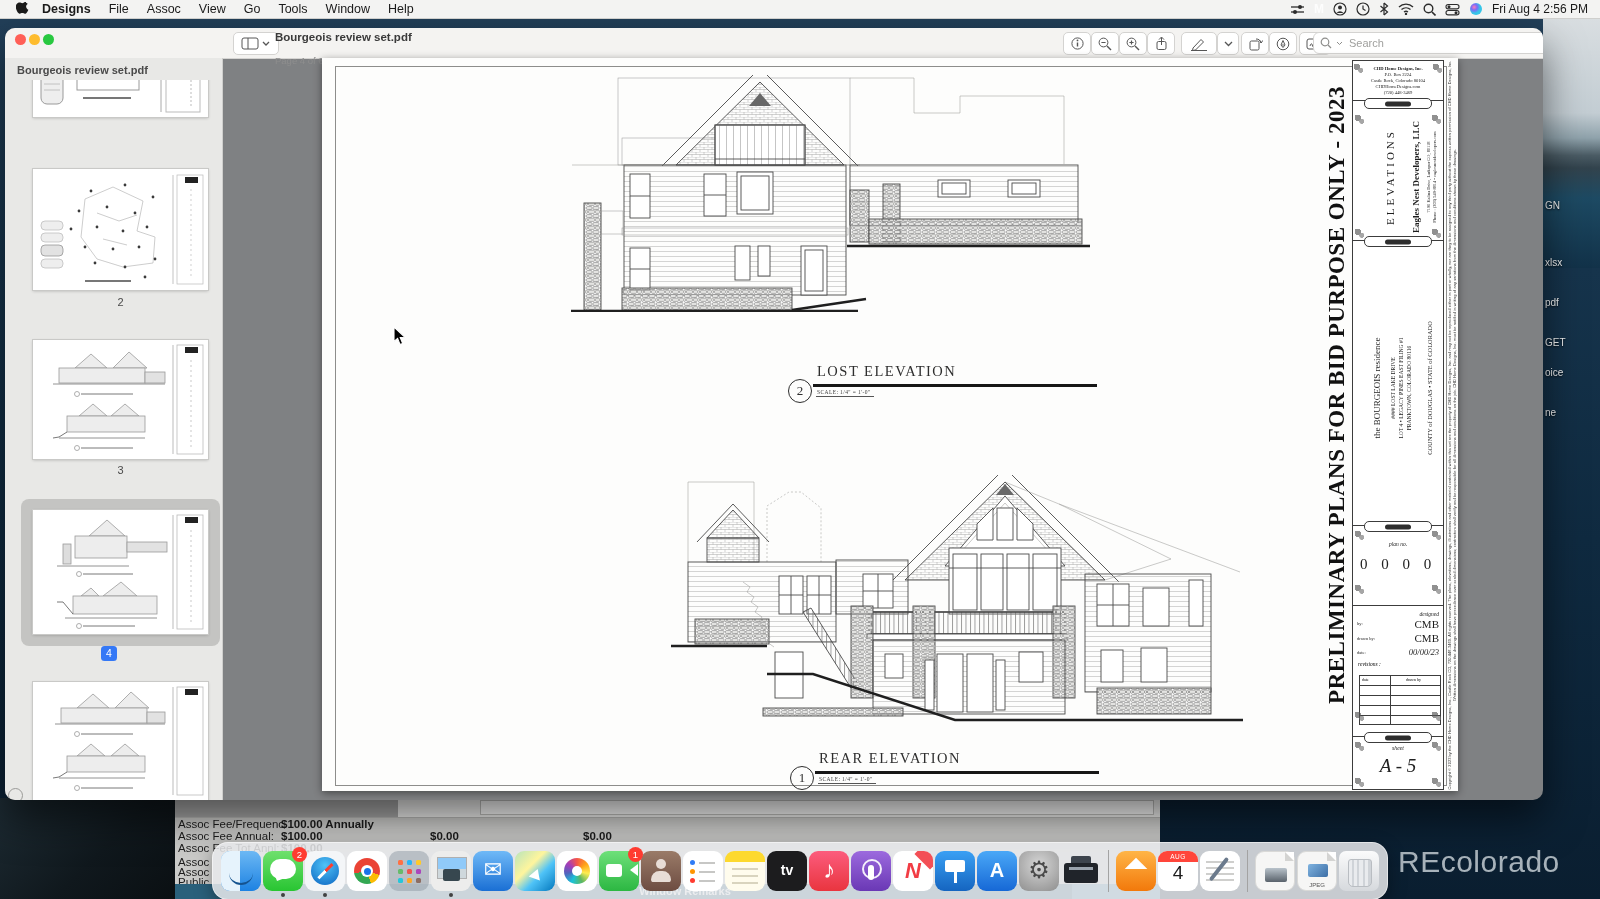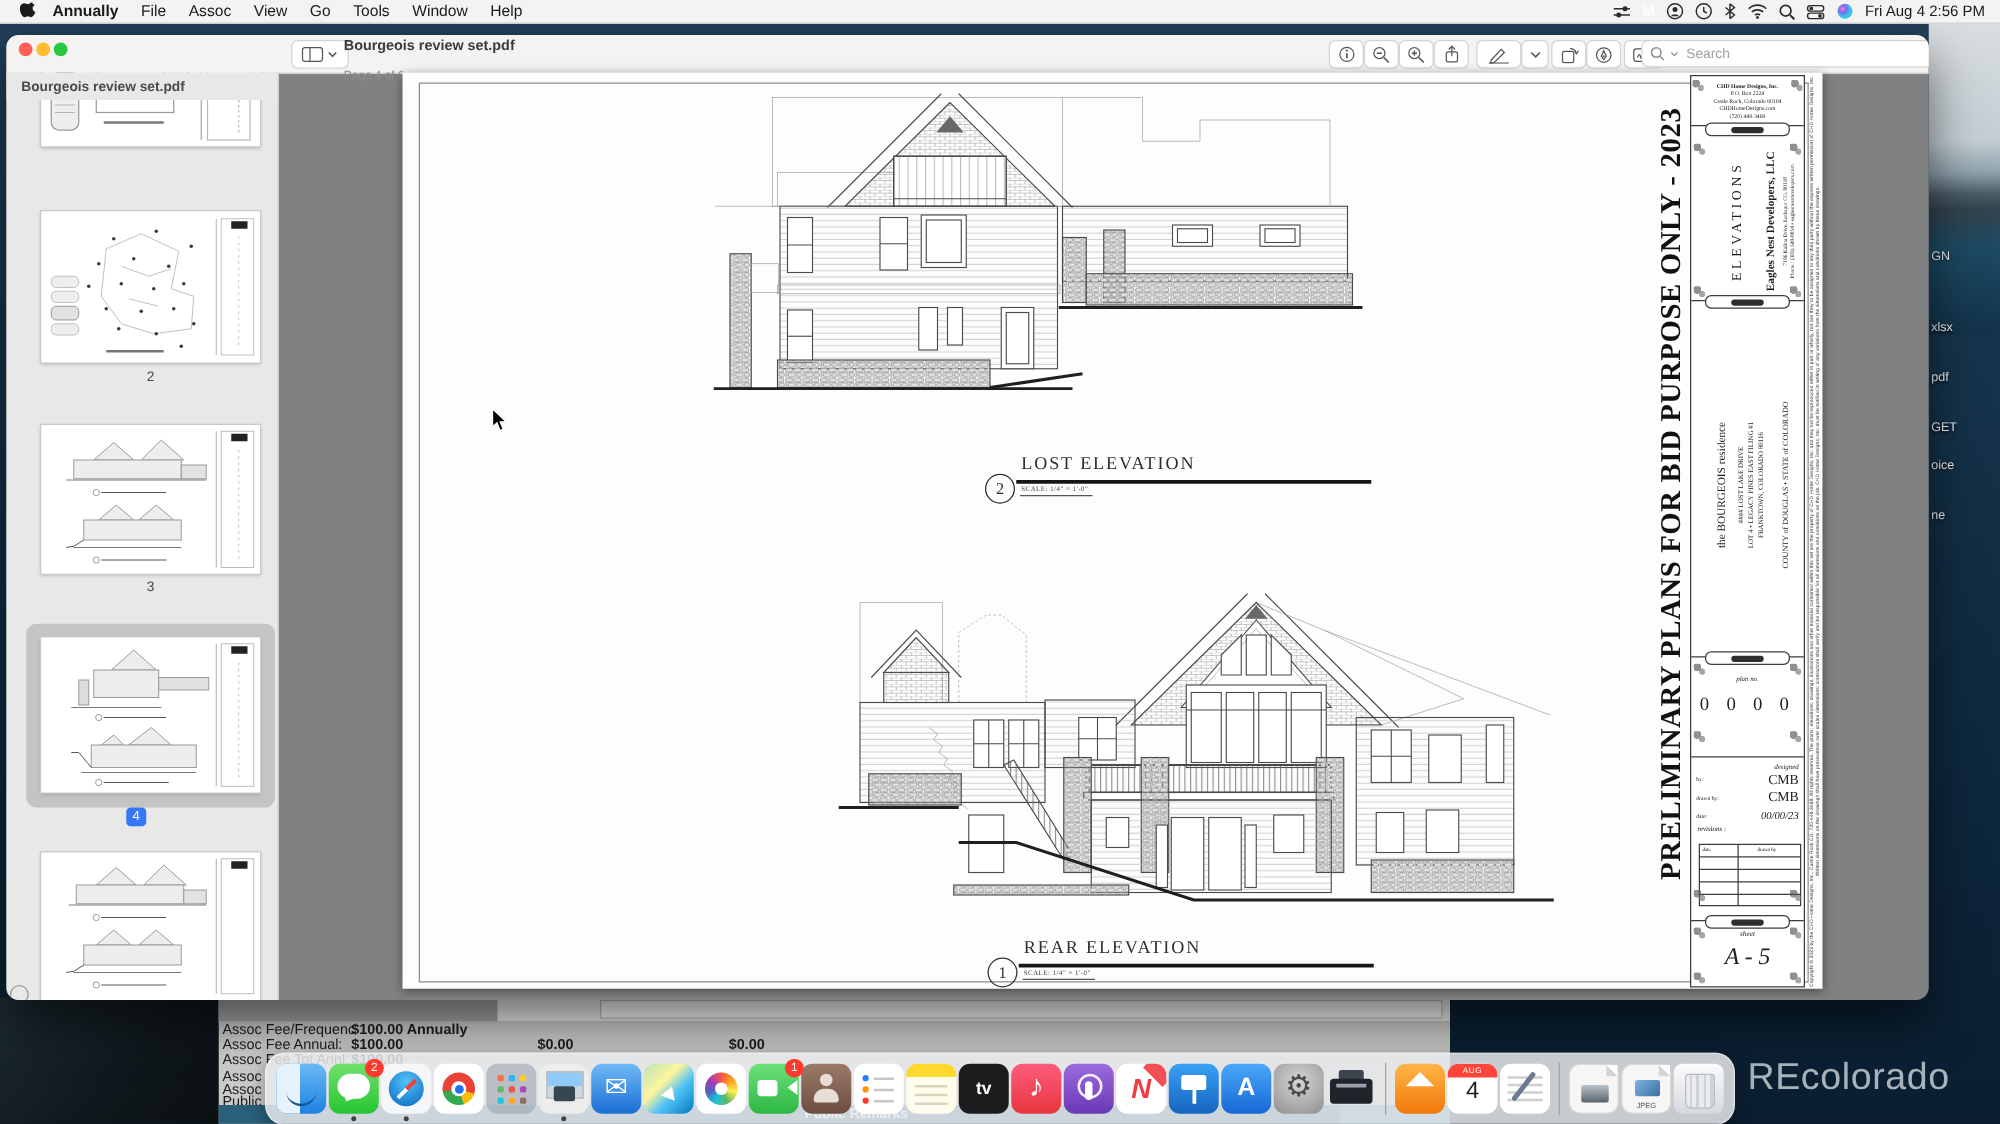--- a/index.html
+++ b/index.html
@@ -226,21 +226,21 @@
     </div>
     <div class="br-row" style="top:44px">
       <span>Assoc Fee Tot Annl:</span>
       <span class="br-money" style="position:absolute;left:103px">$100.00</span>
     </div>
     <div class="br-row" style="top:58px">Assoc</div>
     <div class="br-row" style="top:68px">Assoc</div>
     <div class="br-row" style="top:78px">Public</div>
     <div id="remarks-bar"></div>
     <div id="remarks-bar2"></div>
-    <div id="remarks-text">Public Remarks</div>
+    <div id="remarks-text">Window Remarks</div>
   </div>
 
   <div id="pwindow">
     <div id="titlebar">
       <div class="tlight" id="tl-close"></div>
       <div class="tlight" id="tl-min"></div>
       <div class="tlight" id="tl-zoom"></div>
 
       <div class="tbtn" style="left:228px;width:44px">
         <svg width="30" height="13" viewBox="0 0 30 13">
@@ -778,21 +778,21 @@
       </div>
     <div class="di ic-trash"></div>
   </div>
 
   <div id="menubar">
     <div class="mlogo">
       <svg width="13" height="15" viewBox="0 0 13 15">
         <path d="M9.5 0.5 c.2 1 -.3 2 -.9 2.7 c-.6 .7 -1.6 1.2 -2.5 1.1 c-.2 -.9 .3 -1.9 .9 -2.5 C7.6 1.1 8.7 .6 9.5 .5 Z M12.3 11 c-.4 1 -.6 1.4 -1.2 2.3 c-.8 1.2 -1.9 2.6 -3.2 2.6 c-1.2 0 -1.5 -.8 -3.1 -.8 c-1.6 0 -2 .8 -3.2 .8 C.4 16 -.7 14.6 -1.5 13.4 c-2.1 -3.3 -2.4 -7.2 -1 -9.2 c1 -1.5 2.4 -2.3 3.8 -2.3 c1.4 0 2.3 .8 3.4 .8 c1.1 0 1.8 -.8 3.4 -.8 c1.2 0 2.5 .7 3.4 1.8 c-3 1.6 -2.5 5.8 .8 7.3 Z" transform="translate(2.5,-1) scale(0.8)" fill="#1a1a1a"></path>
       </svg>
     </div>
-    <span class="mitem app">Annually</span>
+    <span class="mitem app">Designs</span>
     <span class="mitem">File</span>
     <span class="mitem">Assoc</span>
     <span class="mitem">View</span>
     <span class="mitem">Go</span>
     <span class="mitem">Tools</span>
     <span class="mitem">Window</span>
     <span class="mitem">Help</span>
     <div id="mb-right">
       <svg width="15" height="13" viewBox="0 0 15 13">
         <line x1="1" y1="4" x2="14" y2="4" stroke="#2c2c2c" stroke-width="1.3"></line>

